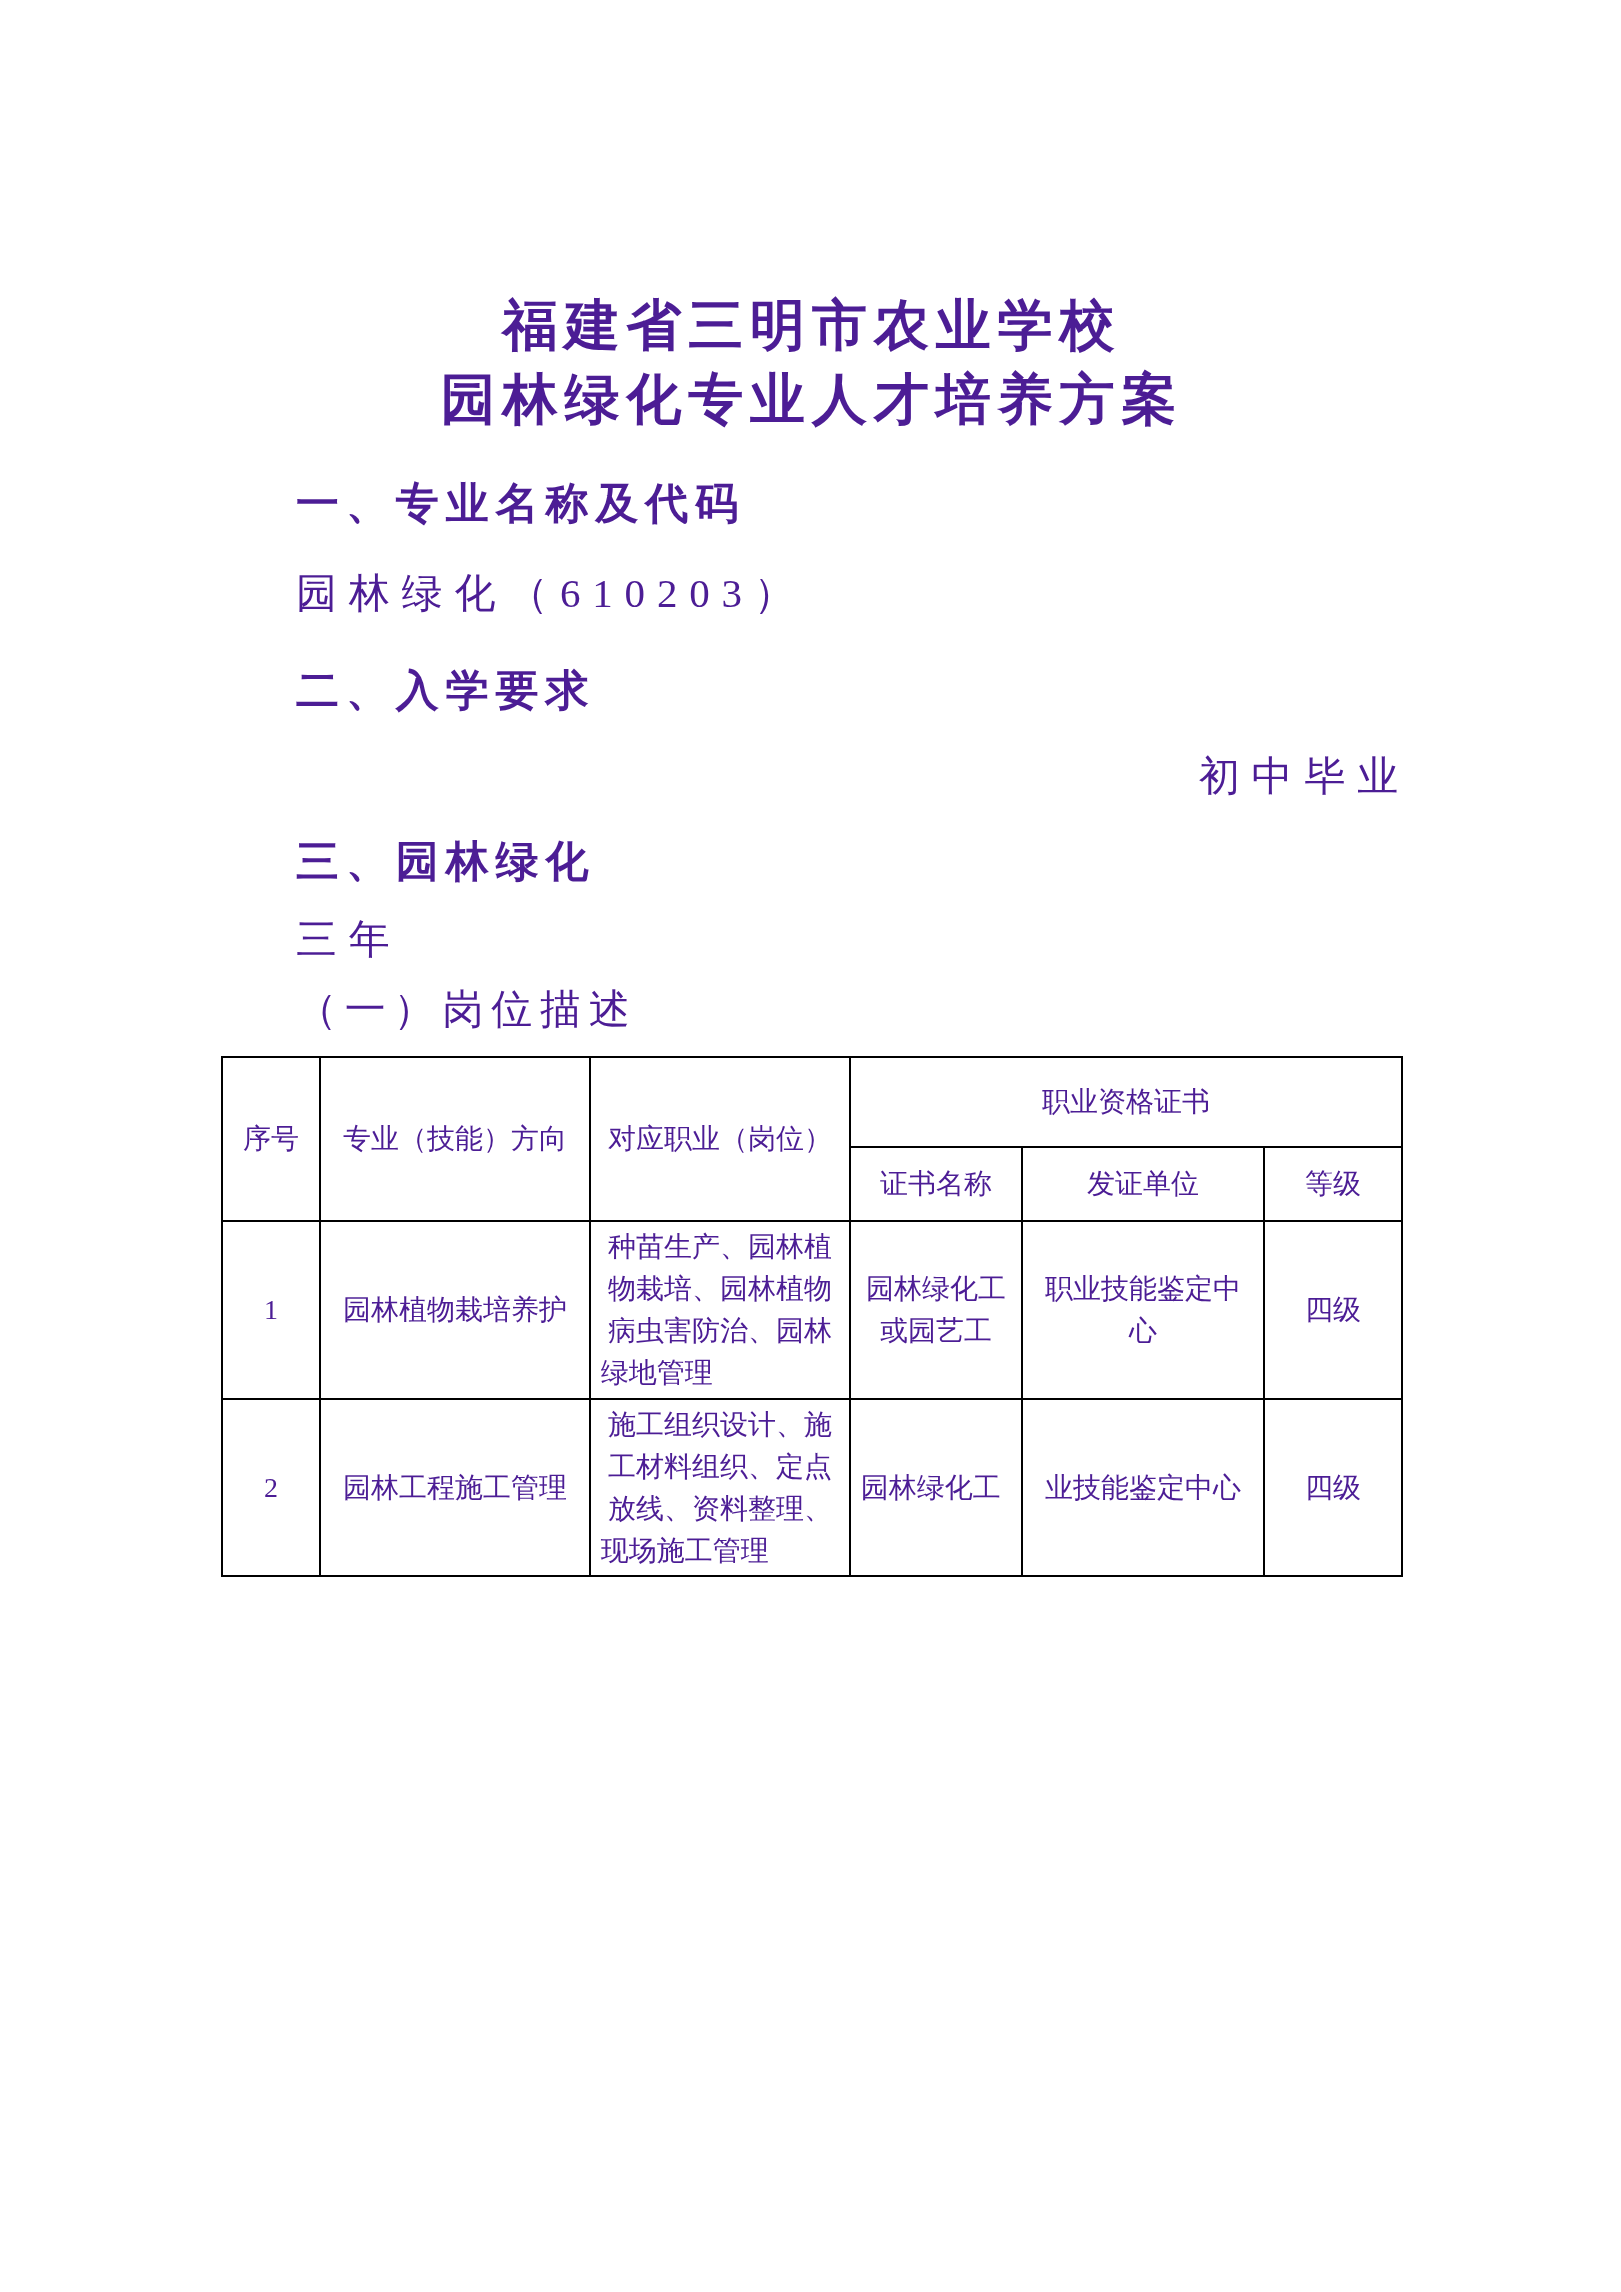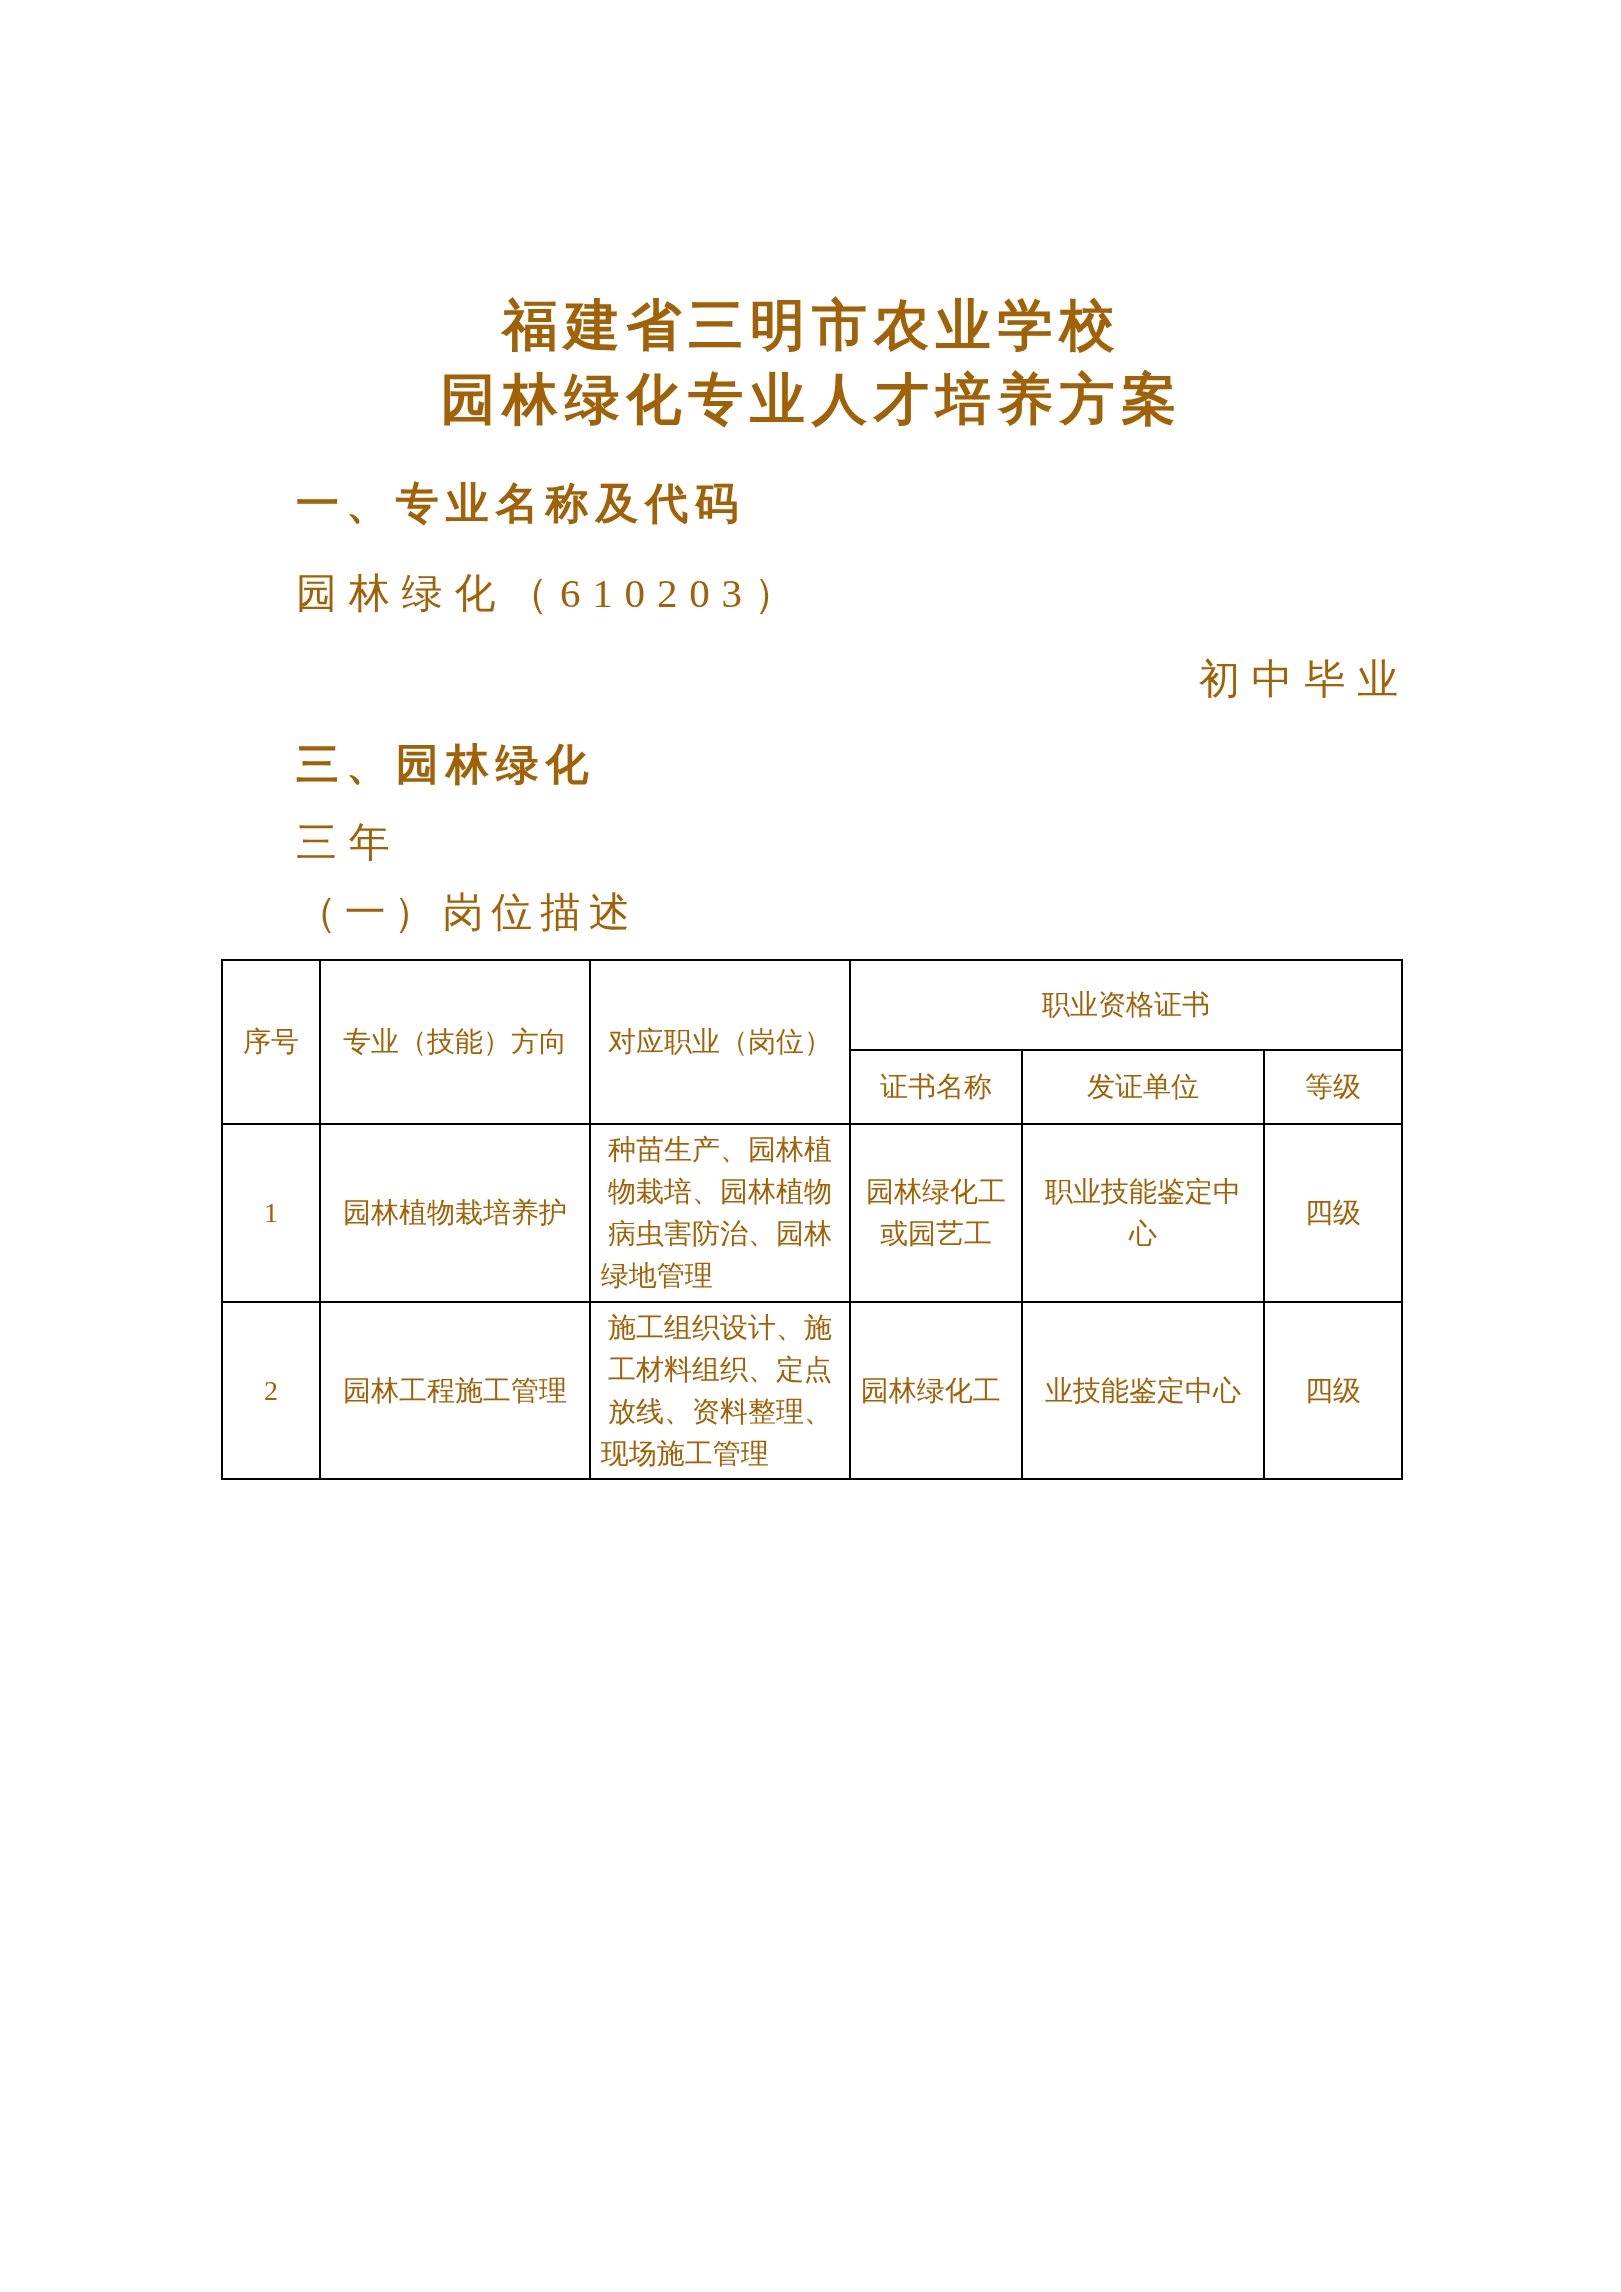--- a/index.html
+++ b/index.html
@@ -5,21 +5,21 @@
   html, body {
     margin: 0;
     padding: 0;
     background: #ffffff;
   }
   .page {
     position: relative;
     width: 1621px;
     height: 1938px;
     background: #ffffff;
-    color: #a16207;
+    color: #4c1d95;
     font-family: "Liberation Serif", serif;
     overflow: hidden;
   }
   .content {
     position: absolute;
     left: 214px;
     top: 0;
     width: 1196px;
   }
   .doc-title {
@@ -128,20 +128,21 @@
   <div class="content">
 
     <div class="doc-title">
       <div>福建省三明市农业学校</div>
       <div>园林绿化专业人才培养方案</div>
     </div>
 
     <div class="sec-heading m-h1">一、专业名称及代码</div>
     <div class="sec-body m-b1">园林绿化（610203）</div>
 
+    <div class="sec-heading m-h2">二、入学要求</div>
     <div class="sec-body m-b2">初中毕业</div>
 
     <div class="sec-heading m-h3">三、园林绿化</div>
     <div class="sec-body m-b3">三年</div>
 
 
     <div class="subsection">（一）岗位描述</div>
 
     <table class="jobs-table">
       <colgroup>

